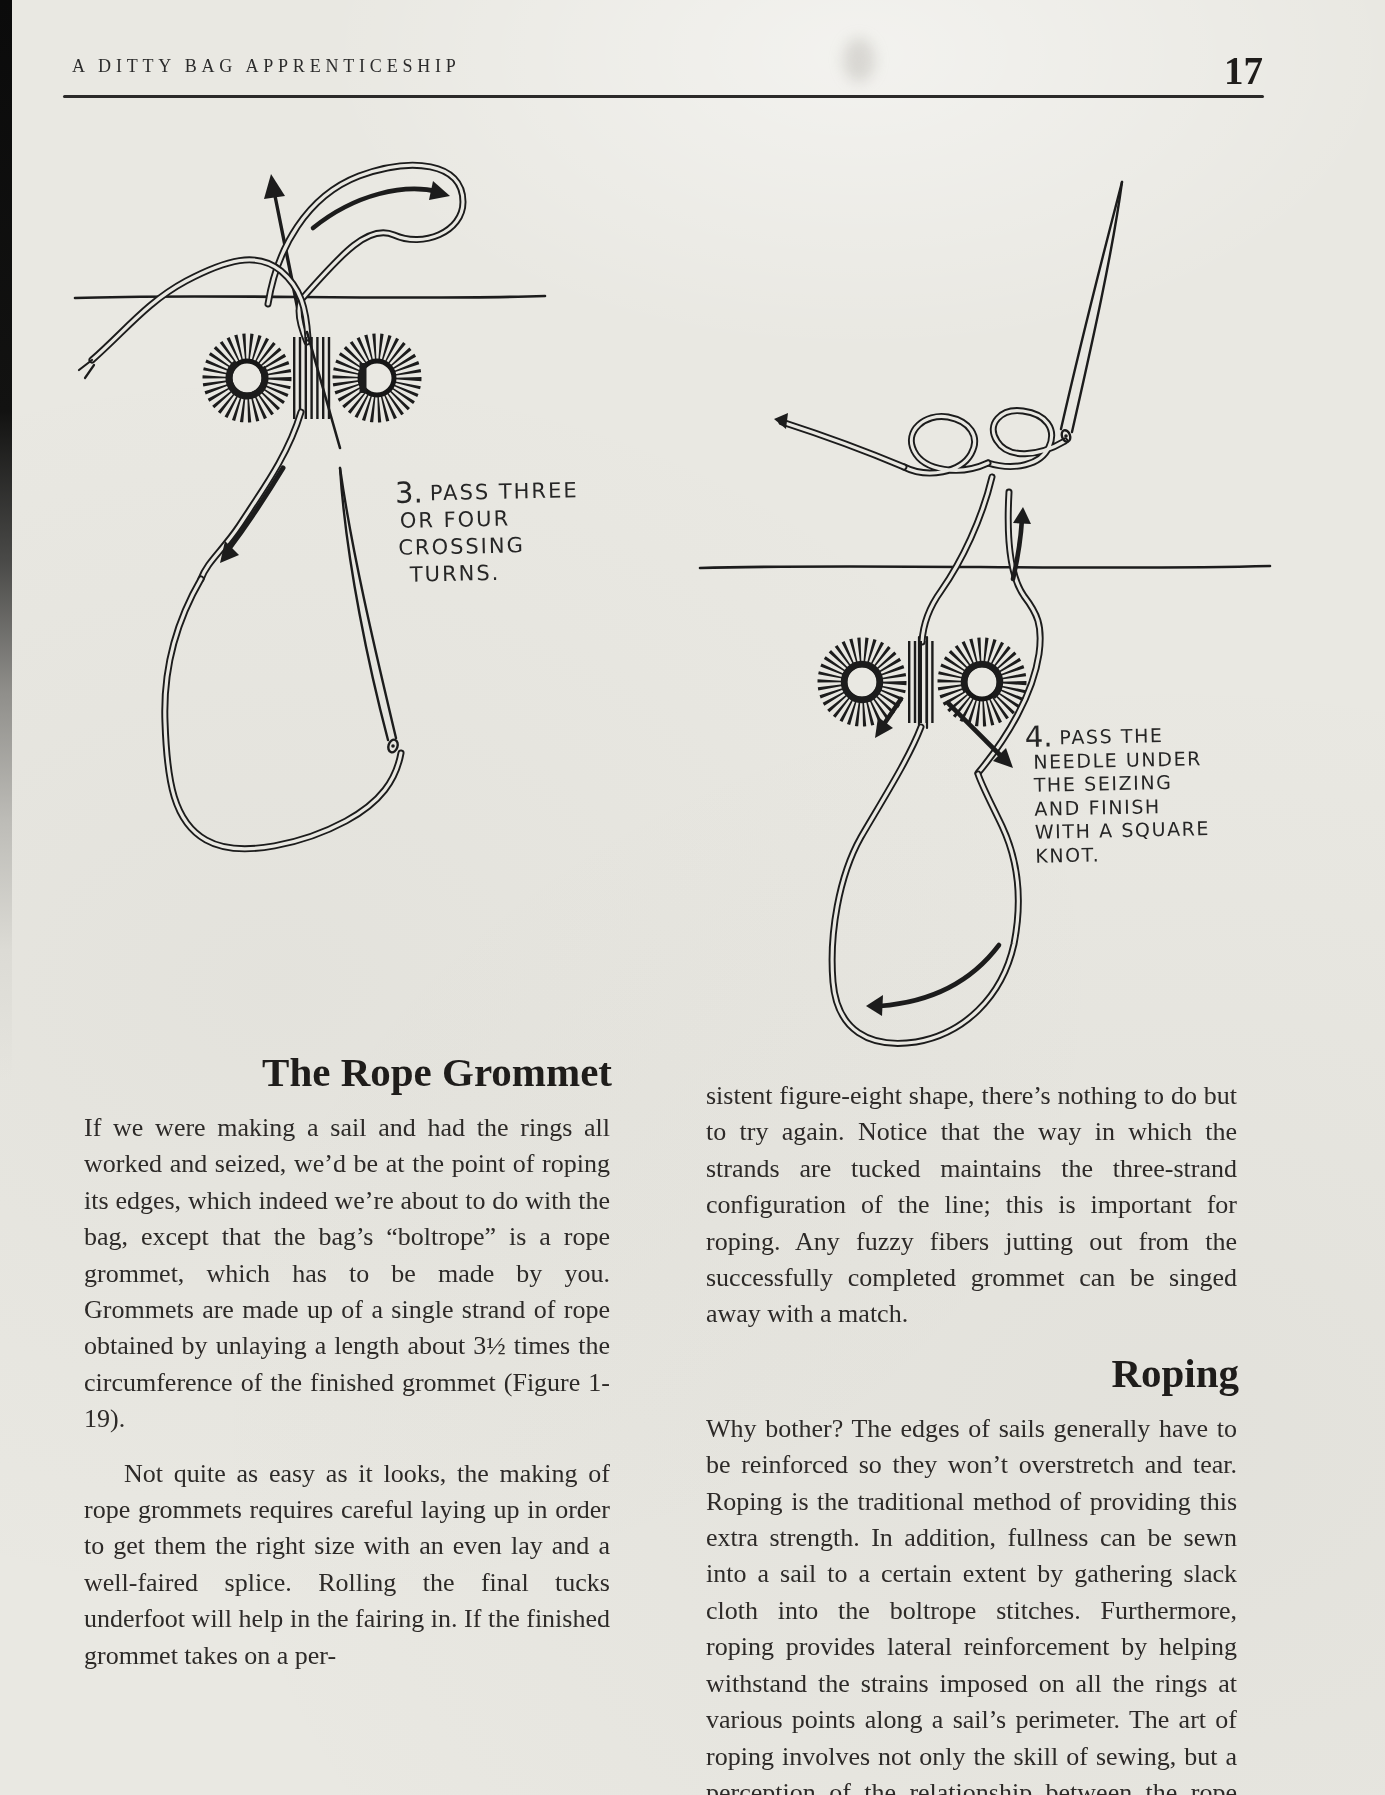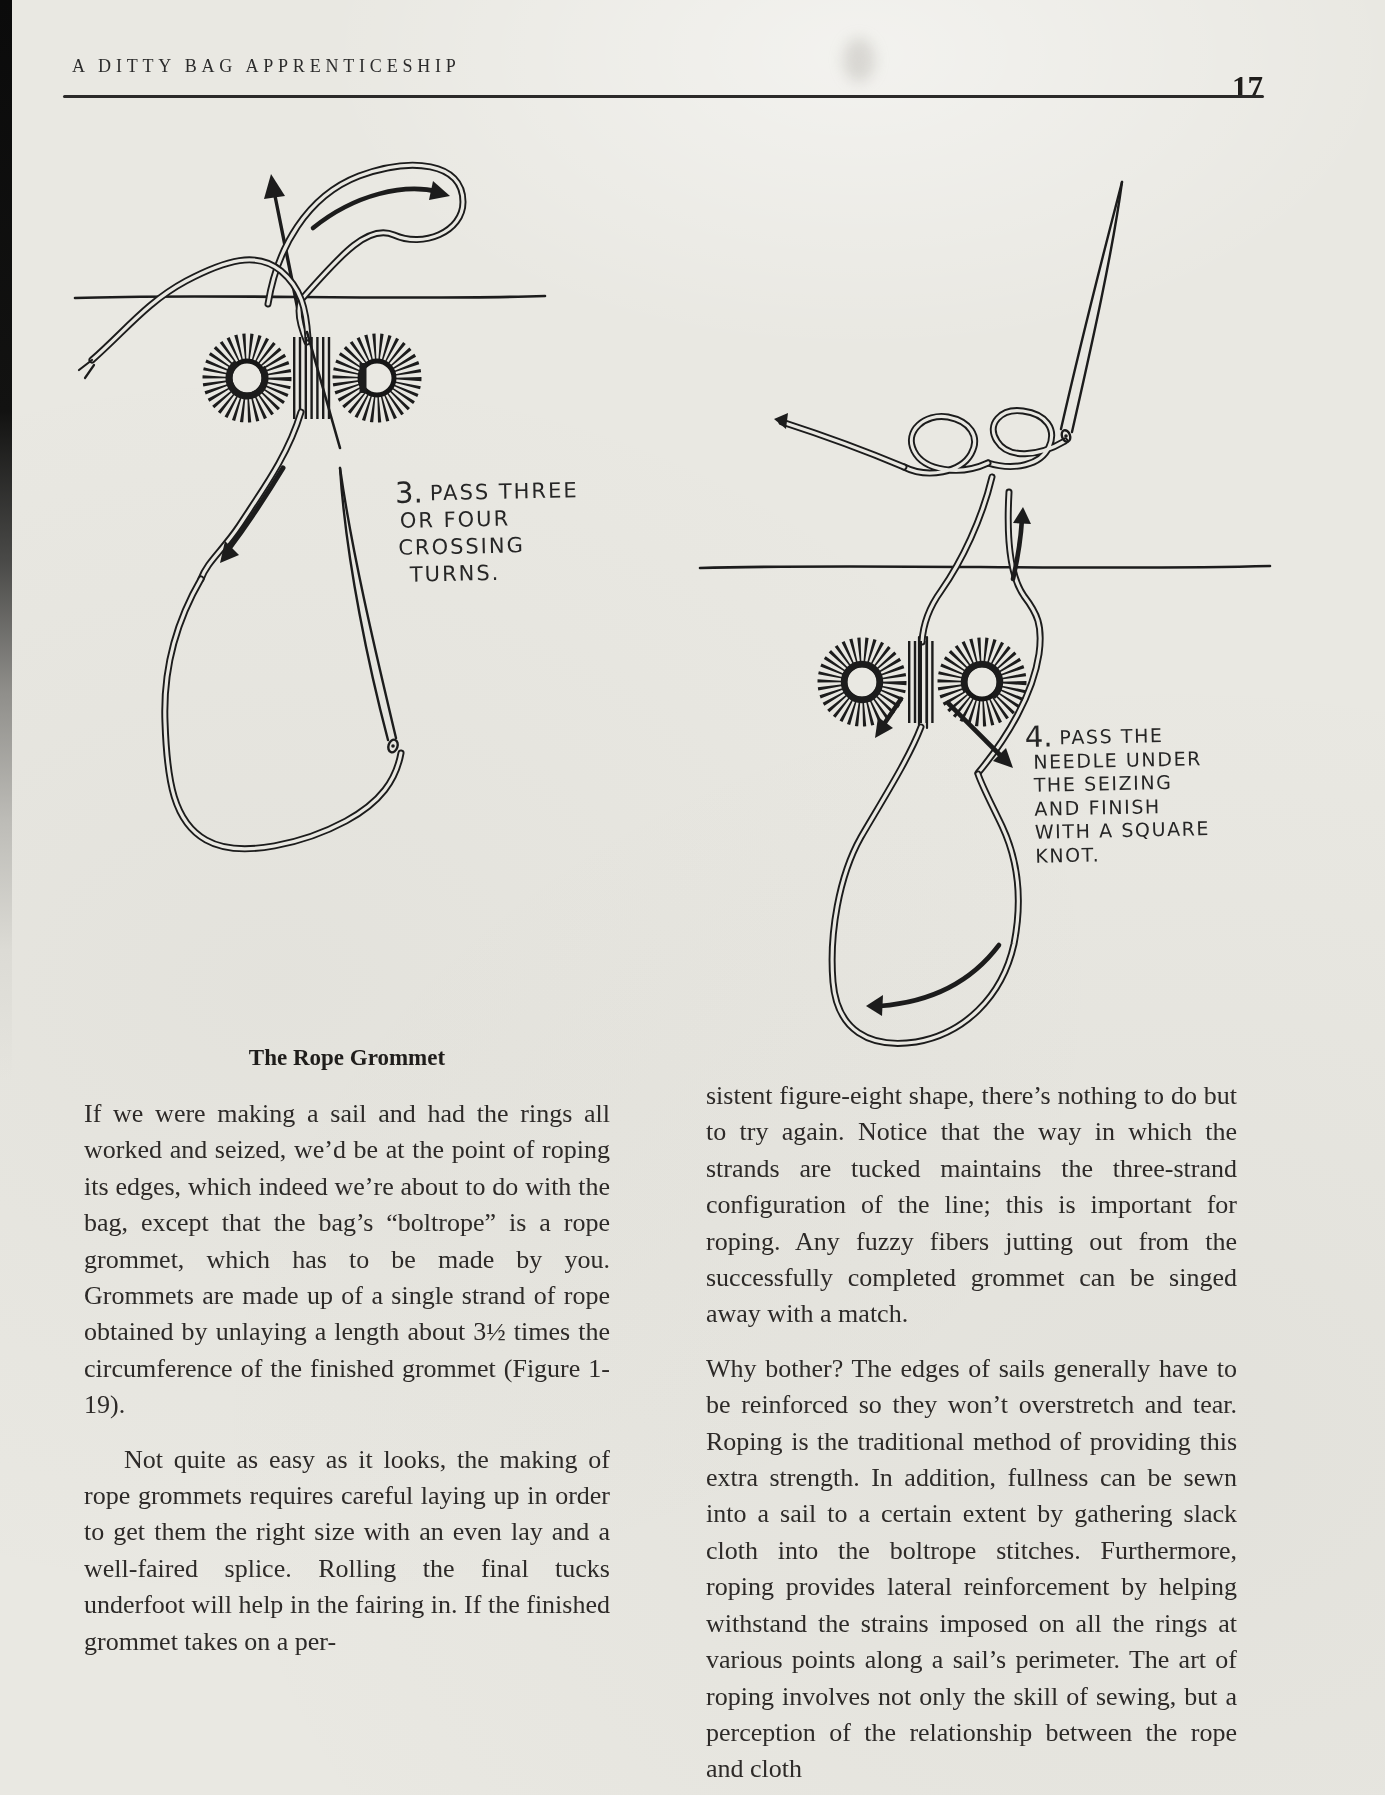--- a/index.html
+++ b/index.html
@@ -23,21 +23,21 @@
     position:absolute;left:843px;top:38px;width:32px;height:44px;
     background:rgba(150,148,140,.28);border-radius:50%;filter:blur(7px);
   }
   .running-title{
     position:absolute;left:72px;top:56px;
     font-size:18px;letter-spacing:4.8px;color:#2c2c2c;
     font-family:"Liberation Serif",serif;white-space:nowrap;
   }
   .page-number{
     position:absolute;right:122px;top:48px;
-    font-size:31px;font-weight:bold;color:#1f1d1b;margin-top:22px;
+    font-size:39px;font-weight:bold;color:#1f1d1b;
   }
   .header-rule{
     position:absolute;left:63px;top:95px;width:1201px;height:3px;
     background:#2b2a29;border-radius:2px;
   }
   .fig{position:absolute;}
   .fig svg{display:block;}
   .hand-caption{
     position:absolute;
     font-family:"DejaVu Sans",sans-serif;
@@ -51,22 +51,22 @@
   .cap-num{font-size:29px;letter-spacing:0;margin-right:7px;vertical-align:-2px;}
   .cap-left .cap-line:nth-child(2){margin-left:4px;}
   .cap-left .cap-line:nth-child(3){margin-left:2px;}
   .cap-left .cap-line:nth-child(4){margin-left:13px;}
   .cap-right .cap-line{margin-left:8px;}
   .cap-right .cap-line:nth-child(1){margin-left:0;}
   .col{position:absolute;text-align:justify;font-size:26px;line-height:36.4px;}
   .col-left{left:66px;top:1036px;width:562px;}
   .col-right{left:688px;top:1060px;width:567px;}
   .col h2{
-    font-size:23px;line-height:40px;margin:2px;color:#1f1d1b;
-    text-align:center;font-family:"Liberation Serif",serif;
+    font-size:41px;line-height:40px;margin:16px;color:#1f1d1b;
+    text-align:right;font-family:"Liberation Serif",serif;
   }
   .col-left h2{margin-bottom:14px;}
   .col-right h2{margin-top:20px;margin-bottom:10px;}
   .col p{margin:18px;}
   .col p.indent{text-indent:40px;}
   
   .ink{fill:none;stroke:#1c1c1c;stroke-linecap:round;}
   .tube-o{fill:none;stroke:#1c1c1c;stroke-width:7;stroke-linecap:round;}
   .tube-i{fill:none;stroke:#e9e8e2;stroke-width:3.2;stroke-linecap:round;}
   .head{fill:#1c1c1c;stroke:none;}
@@ -259,16 +259,17 @@
   </div>
 
   <section class="col col-left">
     <h2>The Rope Grommet</h2>
     <p>If we were making a sail and had the rings all worked and seized, we’d be at the point of roping its edges, which indeed we’re about to do with the bag, except that the bag’s “boltrope” is a rope grommet, which has to be made by you. Grommets are made up of a single strand of rope obtained by unlaying a length about 3½ times the circumference of the finished grommet (Figure 1-19).</p>
     <p class="indent">Not quite as easy as it looks, the making of rope grommets requires careful laying up in order to get them the right size with an even lay and a well-faired splice. Rolling the final tucks underfoot will help in the fairing in. If the finished grommet takes on a per-</p>
   </section>
 
   <section class="col col-right">
     <p>sistent figure-eight shape, there’s nothing to do but to try again. Notice that the way in which the strands are tucked maintains the three-strand configuration of the line; this is important for roping. Any fuzzy fibers jutting out from the successfully completed grommet can be singed away with a match.</p>
+    <h2>Roping</h2>
     <p>Why bother? The edges of sails generally have to be reinforced so they won’t overstretch and tear. Roping is the traditional method of providing this extra strength. In addition, fullness can be sewn into a sail to a certain extent by gathering slack cloth into the boltrope stitches. Furthermore, roping provides lateral reinforcement by helping withstand the strains imposed on all the rings at various points along a sail’s perimeter. The art of roping involves not only the skill of sewing, but a perception of the relationship between the rope and cloth</p>
   </section>
 
 </div>
 
 </body></html>

